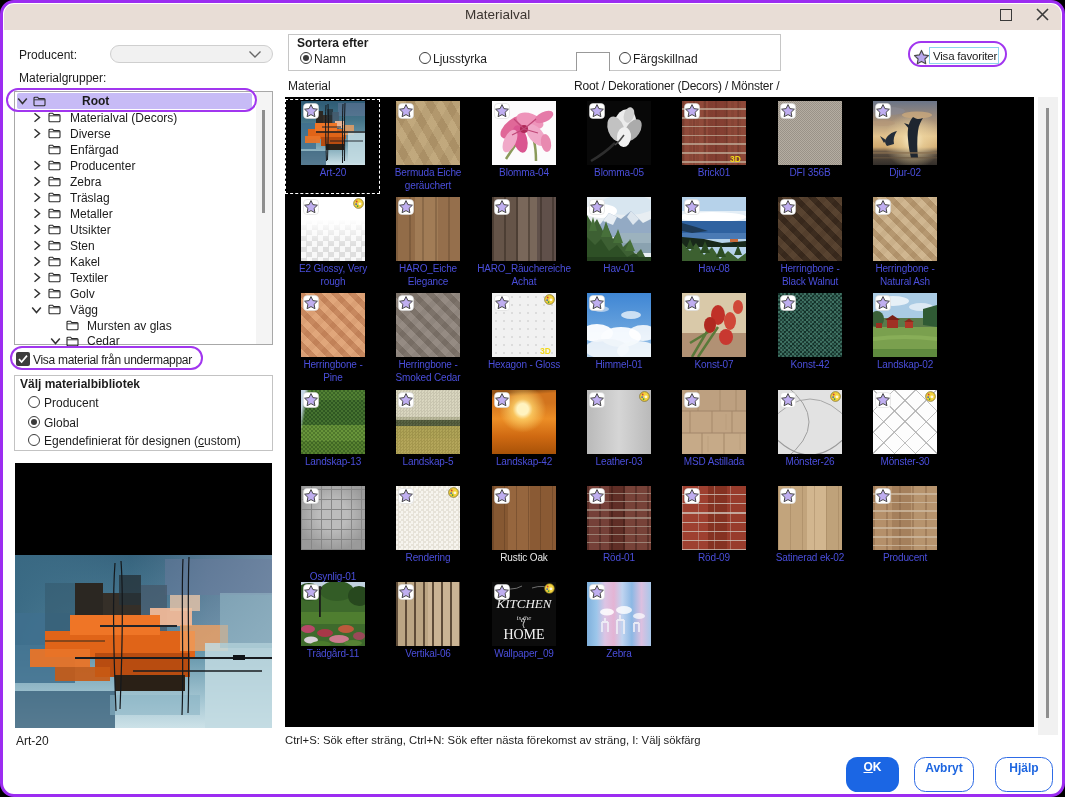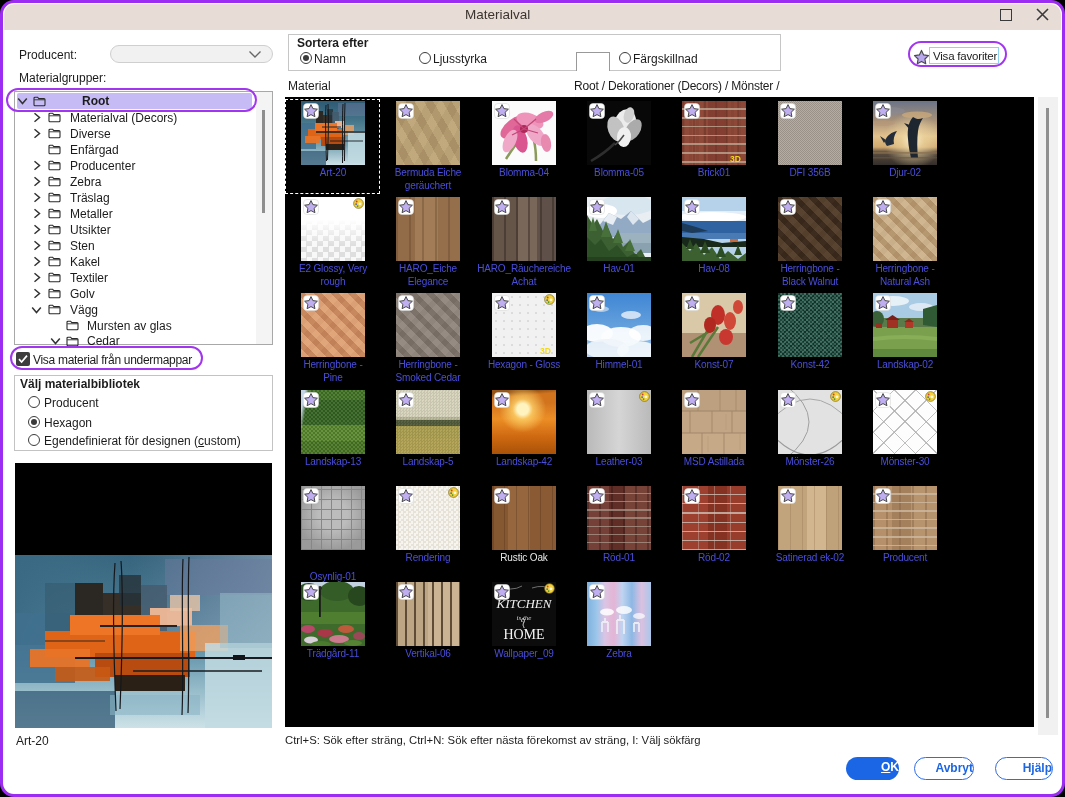--- a/index.html
+++ b/index.html
@@ -7,21 +7,21 @@
 .abs svg,.th svg{display:block}
 .winbg{position:absolute;left:0;top:0;width:1065px;height:797px;border:3.5px solid #9c2cf1;border-radius:14px;background:#fff}
 .lbl{position:absolute;font-size:12px;color:#1c1c1c;white-space:nowrap}
 .bold{font-weight:bold}
 .radio{position:absolute;width:12px;height:12px;border:1.3px solid #3c3c3c;border-radius:50%;background:#fff}
 .radio.sel::after{content:"";position:absolute;left:1.7px;top:1.7px;width:6px;height:6px;border-radius:50%;background:#3a3a3a}
 .oval{position:absolute;border:2.5px solid #a136ef;border-radius:13px}
 .trow{position:absolute;font-size:12px;color:#1b1b1b;white-space:nowrap}
 .cl{position:absolute;width:94px;text-align:center;font-size:10px;letter-spacing:-0.15px;line-height:13px;color:#4a4edb}
 .th{position:absolute;width:64px;height:64px}
-.btn{position:absolute;height:23px;border-radius:11.5px;font-size:12px;font-weight:bold;text-align:right;line-height:20px}
+.btn{position:absolute;height:35px;border-radius:11.5px;font-size:12px;font-weight:bold;text-align:center;line-height:20px}
 </style></head><body>
 <div class="winbg"></div>
 <div class="abs" style="left:4px;top:4px;width:1057px;height:26px;background:#e8ddd6;border-radius:10px 10px 0 0"></div>
 <div class="abs" style="left:465px;top:7px;font-size:13.5px;color:#3b3430">Materialval</div>
 <div class="abs" style="left:1000px;top:9px;width:12px;height:12px;border:1.6px solid #3a3a3a"></div>
 <svg class="abs" style="left:1036px;top:8px" width="13" height="13" viewBox="0 0 13 13">
     <path d="M1 1 L12 12 M12 1 L1 12" stroke="#3a3a3a" stroke-width="1.6"></path>
   </svg>
 <div class="lbl" style="left:19px;top:48px">Producent:</div>
 <div class="abs" style="left:110px;top:45px;width:163px;height:18px;border-radius:9px;background:#f1f1f1;border:1px solid #cfcfcf"></div>
@@ -218,21 +218,21 @@
 <div class="abs" style="left:16px;top:352px;width:14px;height:14px;background:#3d3d3d;border-radius:2px"></div>
 <svg class="abs" style="left:17px;top:353px" width="12" height="12" viewBox="0 0 12 12">
     <path d="M2 6.2 L4.6 9 L10 2.6" fill="none" stroke="#fff" stroke-width="1.7"></path>
   </svg>
 <div class="lbl" style="left:33px;top:353px;letter-spacing:-0.3px">Visa material från undermappar</div>
 <div class="abs" style="left:14px;top:375px;width:259px;height:76px;border:1px solid #c3c3c3"></div>
 <div class="lbl bold" style="left:20px;top:377px">Välj materialbibliotek</div>
 <div class="radio" style="left:28px;top:396px"></div>
 <div class="lbl" style="left:44px;top:396px">Producent</div>
 <div class="radio sel" style="left:28px;top:416px"></div>
-<div class="lbl" style="left:44px;top:416px">Hexagon</div>
+<div class="lbl" style="left:44px;top:416px">Global</div>
 <div class="radio" style="left:28px;top:434px"></div>
 <div class="lbl" style="left:44px;top:434px">Egendefinierat för designen (<u>c</u>ustom)</div>
 <div class="abs" style="left:15px;top:463px;width:257px;height:265px;background:#000">
 <svg width="257" height="265" viewBox="0 0 257 265">
 <defs>
 <linearGradient id="pvv" x1="0" y1="0" x2="0" y2="1">
 <stop offset="0" stop-color="#2e5a74"></stop>
           <stop offset="0.25" stop-color="#417189"></stop>
           <stop offset="0.6" stop-color="#6d9cb0"></stop>
           <stop offset="0.85" stop-color="#a7c8d4"></stop>
@@ -787,21 +787,21 @@
     </svg>
   </div>
 <div class="cl" style="left:572px;top:550.5px;color:#4a4edb">Röd-01</div>
 <div class="th" style="left:682px;top:486px;background-color:#933828;background-image:repeating-linear-gradient(180deg,rgba(0,0,0,0) 0 8px,rgba(205,192,182,0.8) 8px 9.2px),repeating-linear-gradient(90deg,rgba(205,192,182,0.4) 0 1.2px,rgba(0,0,0,0) 1.2px 16px),linear-gradient(90deg,#9e4030 0 40%,#853222 40% 70%,#983c2c 70%);"></div>
 <div class="abs" style="left:684px;top:488px">
     <svg width="16" height="16" viewBox="0 0 16 16">
       <rect x="0.5" y="0.5" width="15" height="15" rx="3.5" fill="#fff" stroke="#d8d8d8" stroke-width="0.6"></rect>
       <path d="M8 1.6 L9.9 5.6 L14.4 6.2 L11.1 9.3 L11.9 13.7 L8 11.6 L4.1 13.7 L4.9 9.3 L1.6 6.2 L6.1 5.6 Z" fill="#bfaef0" stroke="#4a4a4a" stroke-width="1" stroke-linejoin="round"></path>
     </svg>
   </div>
-<div class="cl" style="left:667px;top:550.5px;color:#4a4edb">Röd-02</div>
+<div class="cl" style="left:667px;top:550.5px;color:#4a4edb">Röd-09</div>
 <div class="th" style="left:778px;top:486px;background-color:#c9ac85;background-image:repeating-linear-gradient(90deg,rgba(140,110,75,0.3) 0 1.5px,rgba(0,0,0,0) 1.5px 12px),linear-gradient(90deg,#c2a47c 0 45%,#d2b68f 45% 75%,#bfa27a 75%);"></div>
 <div class="abs" style="left:780px;top:488px">
     <svg width="16" height="16" viewBox="0 0 16 16">
       <rect x="0.5" y="0.5" width="15" height="15" rx="3.5" fill="#fff" stroke="#d8d8d8" stroke-width="0.6"></rect>
       <path d="M8 1.6 L9.9 5.6 L14.4 6.2 L11.1 9.3 L11.9 13.7 L8 11.6 L4.1 13.7 L4.9 9.3 L1.6 6.2 L6.1 5.6 Z" fill="#bfaef0" stroke="#4a4a4a" stroke-width="1" stroke-linejoin="round"></path>
     </svg>
   </div>
 <div class="cl" style="left:763px;top:550.5px;color:#4a4edb">Satinerad ek-02</div>
 <div class="th" style="left:873px;top:486px;background-color:#b08b66;background-image:repeating-linear-gradient(180deg,rgba(0,0,0,0) 0 7px,rgba(205,185,160,0.8) 7px 8.6px),repeating-linear-gradient(90deg,rgba(130,95,65,0.4) 0 2px,rgba(0,0,0,0) 2px 13px),linear-gradient(90deg,#b5906a 0 30%,#a5805c 30% 60%,#b7946e 60%);"></div>
 <div class="abs" style="left:875px;top:488px">

